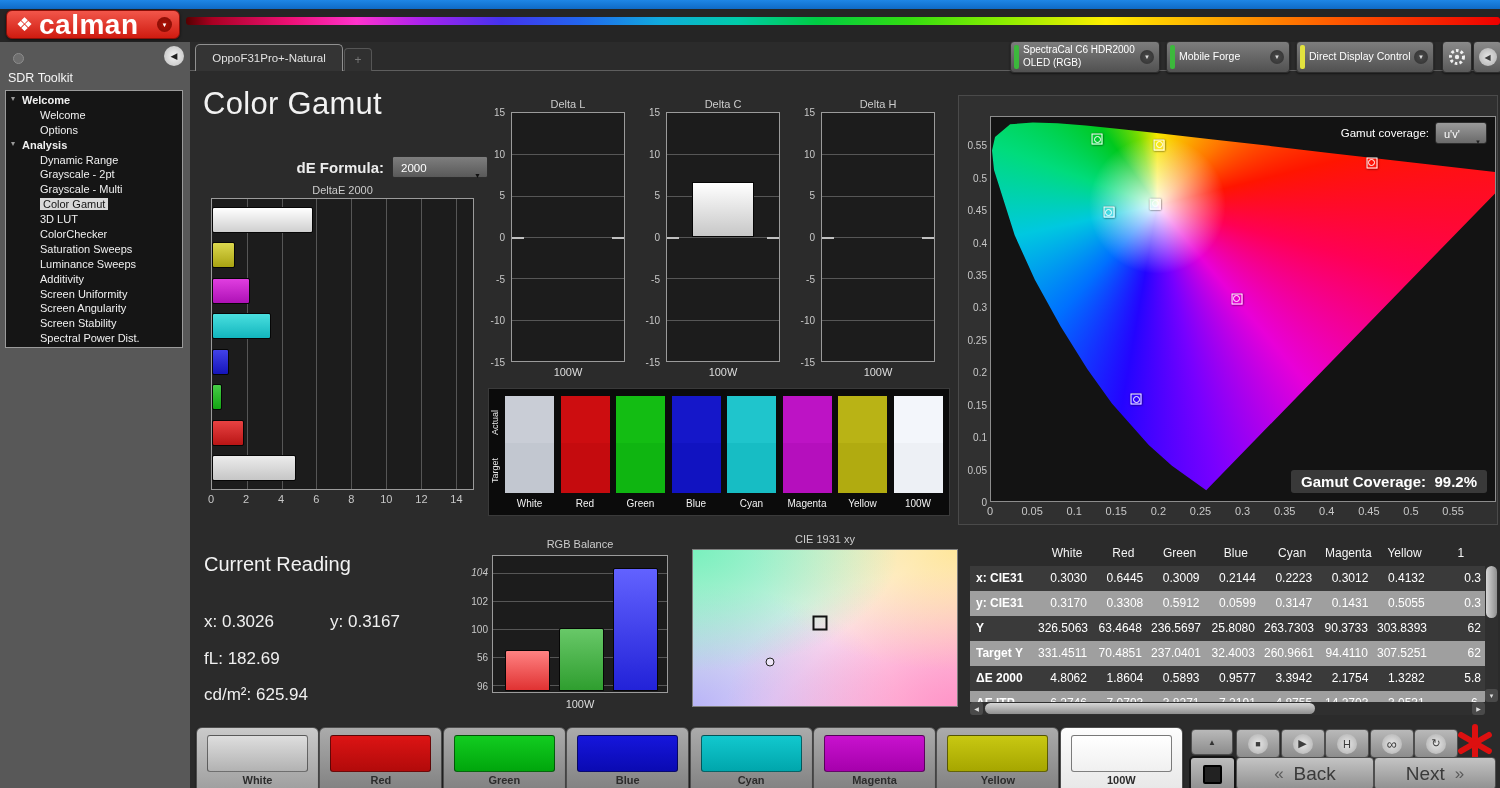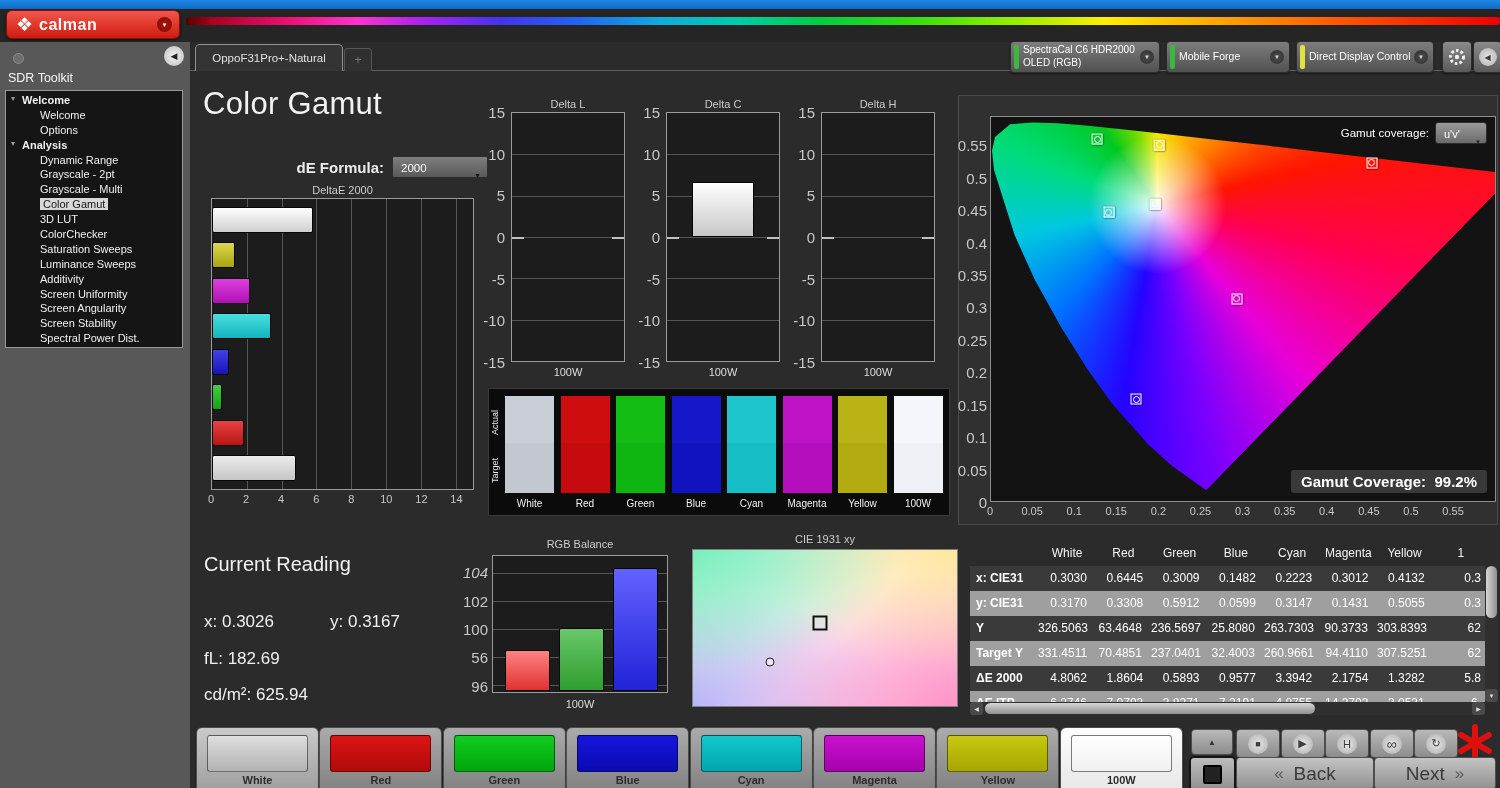--- a/index.html
+++ b/index.html
@@ -9,21 +9,21 @@
   
   .titlebar{left:0;top:0;width:1500px;height:9px;background:linear-gradient(#1e86e6,#0f6ac6);}
   .header{left:0;top:9px;width:1500px;height:33px;background:#252525;}
   .spectrum{left:186px;top:17px;width:1314px;height:8px;border-radius:3px;
     background:linear-gradient(to right,#550000 0%,#aa0022 2%,#ee1177 8%,#ff33cc 13%,#aa22ee 18%,
     #4433ee 24%,#2266ee 30%,#11aadd 36%,#00ccaa 42%,#00cc44 48%,#33dd11 55%,#88ee00 62%,
     #ffee00 70%,#ffaa00 78%,#ff5500 88%,#ee0000 100%);}
   .logo{left:6px;top:10px;width:172px;height:27px;border-radius:6px;display:flex;align-items:center;
     background:linear-gradient(#f2564a,#cf1b10);border:1px solid #8a0f08;box-shadow:0 1px 3px rgba(0,0,0,.6);}
   .logo-diamond{color:#fff;font-size:19px;margin-left:9px;line-height:1;}
-  .logo-text{color:#fff;font-size:16px;font-weight:bold;letter-spacing:.5px;margin-left:6px;}
+  .logo-text{color:#fff;font-size:28px;font-weight:bold;letter-spacing:.5px;margin-left:6px;}
   .logo-caret{margin-left:auto;margin-right:7px;width:15px;height:15px;border-radius:50%;
     background:radial-gradient(#b01206,#7d0c04);color:#fff;font-size:6px;display:flex;align-items:center;justify-content:center;}
   
   .sidebar{left:0;top:42px;width:190px;height:746px;background:#585858;}
   .side-dot{left:13px;top:53px;width:9px;height:9px;border-radius:50%;background:#6e6e6e;border:1px solid #8d8d8d;}
   .side-collapse{left:164px;top:46px;width:20px;height:20px;border-radius:50%;
     background:radial-gradient(#f3f3f3,#bdbdbd);color:#222;font-size:9px;display:flex;align-items:center;justify-content:center;cursor:pointer;}
   .side-title{left:8px;top:71px;font-size:12.5px;color:#f5f5f5;}
   .tree{left:5px;top:90px;width:178px;height:258px;background:#151515;border:1px solid #9a9a9a;padding:2px 0;box-sizing:border-box;}
   .tree-row{position:relative;height:14.9px;line-height:14.9px;font-size:11px;color:#f0f0f0;white-space:nowrap;cursor:pointer;}
@@ -59,21 +59,21 @@
   .gridh{position:absolute;left:0;right:0;height:1px;background:#565656;}
   .de-title{left:211px;top:184px;width:263px;}
   .de-plot{left:211px;top:198px;width:263px;height:292px;}
   .de-bars{position:absolute;inset:0;display:flex;flex-direction:column;justify-content:space-around;padding:3px 0;}
   .hbar{height:26px;border:1px solid #060606;border-radius:2px;box-sizing:border-box;}
   .de-xaxis{left:211px;top:493px;width:263px;height:14px;}
   .xtick{position:absolute;transform:translateX(-50%);font-size:11px;color:#c8c8c8;}
   .lch-group{top:98px;width:150px;height:290px;}
   .lch-title{position:absolute;left:34px;top:0;width:114px;}
   .lch-ylab{position:absolute;left:0;top:14px;width:28px;height:250px;}
-  .ylab{position:absolute;right:0;transform:translateY(-50%);font-size:15px;color:#c8c8c8;}
+  .ylab{position:absolute;right:0;transform:translateY(-50%);font-size:10px;color:#c8c8c8;}
   .lch-plot{position:absolute;left:34px;top:14px;width:114px;height:250px;}
   .zerotick{position:absolute;top:50%;height:2px;width:12px;background:#c0c0c0;}
   .lch-bar{position:absolute;left:22%;width:56%;bottom:50%;background:linear-gradient(#ffffff,#c7c7c7);border:1px solid #060606;box-sizing:border-box;}
   .lch-xlabel{position:absolute;left:34px;top:268px;width:114px;text-align:center;font-size:11px;color:#dddddd;}
   
   .swstrip{left:488px;top:388px;width:462px;height:128px;background:#0b0b0b;border:1px solid #3a3a3a;box-sizing:border-box;}
   .swrowlab{position:absolute;left:1px;width:13px;color:#e8e8e8;font-size:9px;writing-mode:vertical-rl;transform:rotate(180deg);text-align:center;}
   .swatch{position:absolute;top:7px;width:49px;height:97px;}
   .swhalf{position:absolute;left:0;right:0;}
   .swlabel{position:absolute;top:109px;width:49px;text-align:center;color:#f2f2f2;font-size:10px;}
@@ -489,21 +489,21 @@
           <div class="tc">Cyan</div>
           <div class="tc">Magenta</div>
           <div class="tc">Yellow</div>
           <div class="tc">1</div>
         </div>
         <div class="trow tbody row-dark">
           <div class="tlabel">x: CIE31</div>
           <div class="tc">0.3030</div>
           <div class="tc">0.6445</div>
           <div class="tc">0.3009</div>
-          <div class="tc">0.1482</div>
+          <div class="tc">0.2144</div>
           <div class="tc">0.2223</div>
           <div class="tc">0.3012</div>
           <div class="tc">0.4132</div>
           <div class="tc">0.3</div>
         </div>
         <div class="trow tbody row-light">
           <div class="tlabel">y: CIE31</div>
           <div class="tc">0.3170</div>
           <div class="tc">0.3308</div>
           <div class="tc">0.5912</div>

